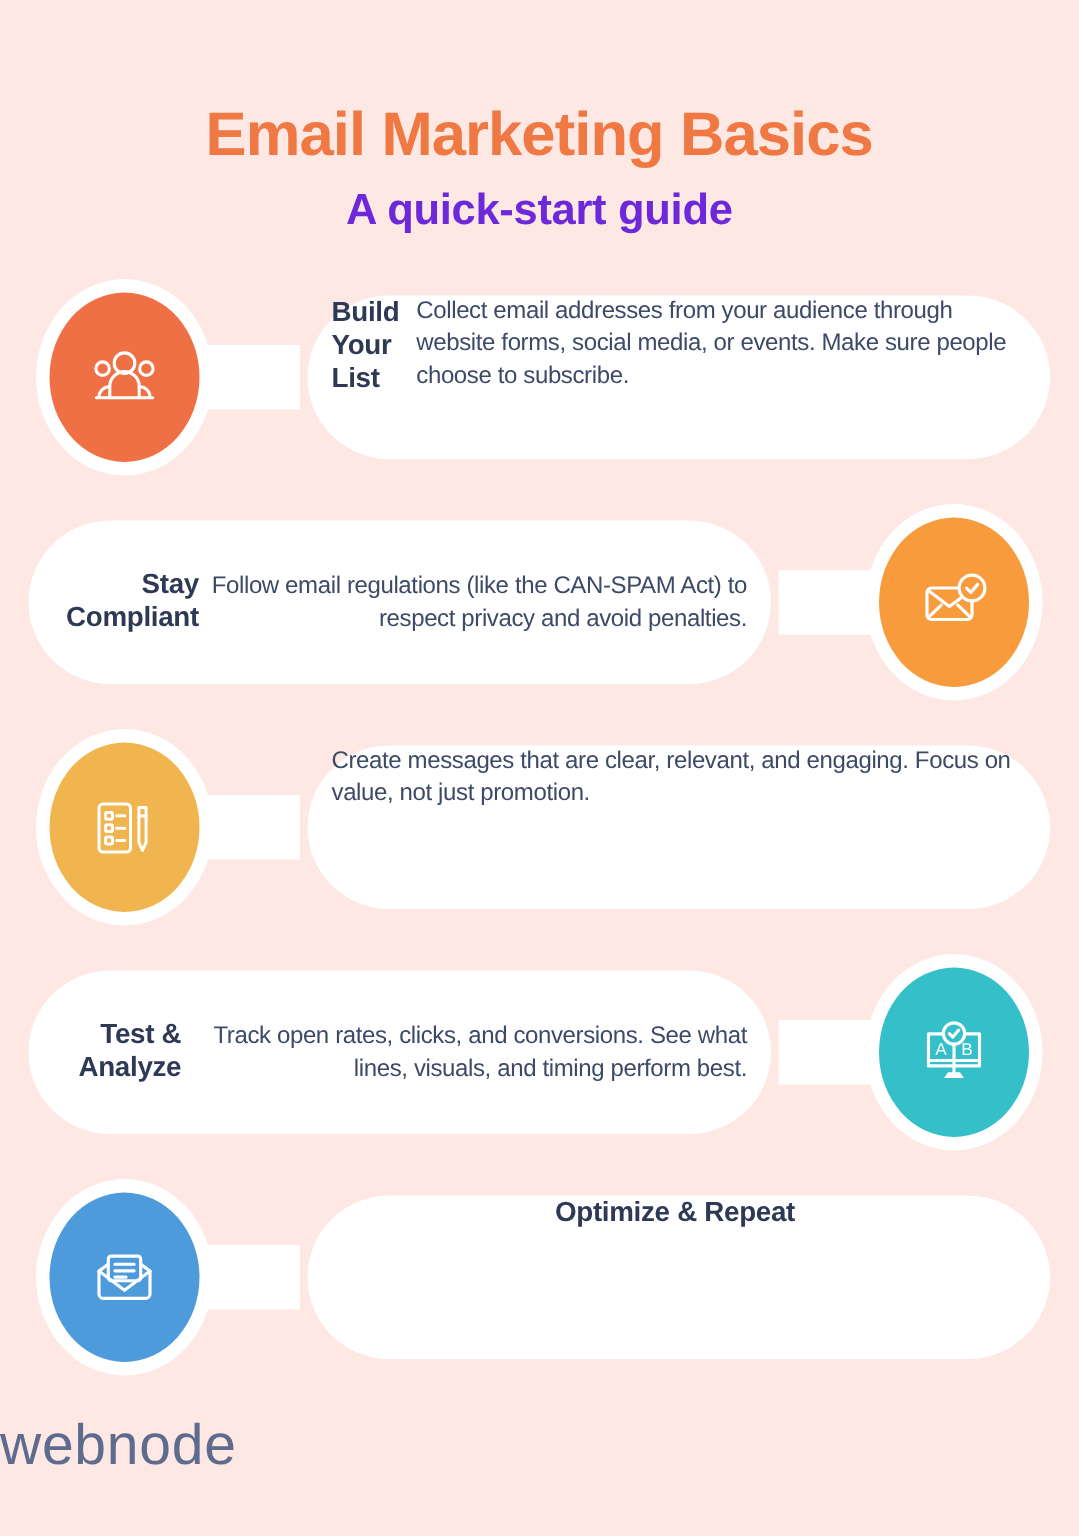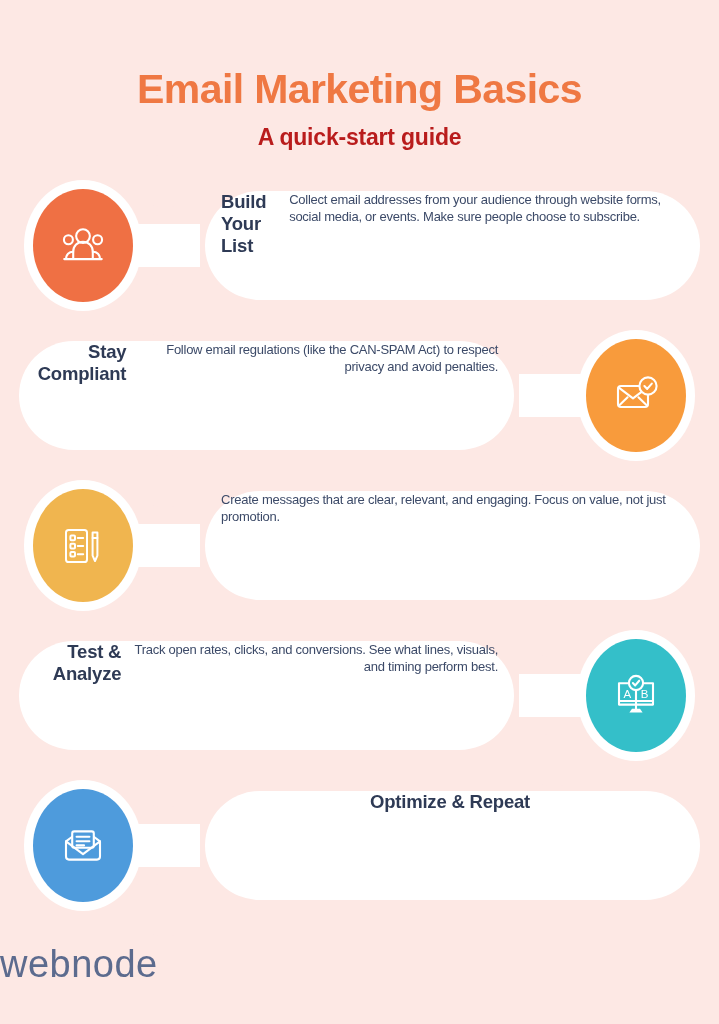--- a/index.html
+++ b/index.html
@@ -21,23 +21,23 @@
   .title {
     font-size:41px;
     font-weight:bold;
     color:#EF7843;
     letter-spacing:-0.6px;
     line-height:1.05;
   }
 
   .subtitle {
     margin-top:13px;
-    font-size:23px;
+    font-size:29px;
     font-weight:bold;
-    color:#b91c1c;
+    color:#6d28d9;
     letter-spacing:-0.2px;
   }
 
   
   .rows { margin-top:29px; }
 
   .row {
     position:relative;
     height:131px;
     margin-bottom:19px;
@@ -109,32 +109,32 @@
   
   .text {
     position:absolute;
     top:11px;
     height:109px;
     display:flex;
     flex-direction:row;
     justify-content:center;
   }
   .row.left  .text { left:221px; right:40px; text-align:left;  align-items:flex-start; }
-  .row.right .text { left:26px;  right:221px; text-align:right; align-items:flex-start; }
+  .row.right .text { left:44px;  right:221px; text-align:right; align-items:center; }
 
   .card-title {
     font-size:18.5px;
     font-weight:bold;
     color:#2E3A55;
     letter-spacing:-0.2px;
     margin-bottom:4px;
   }
 
   .card-body {
-    font-size:13px;
+    font-size:16px;
     color:#3C4A68;
     line-height:1.34;
     letter-spacing:-0.25px;
   }
 
   
   .footer {
     position:absolute;
     left:0; right:0;
     bottom:38px;

